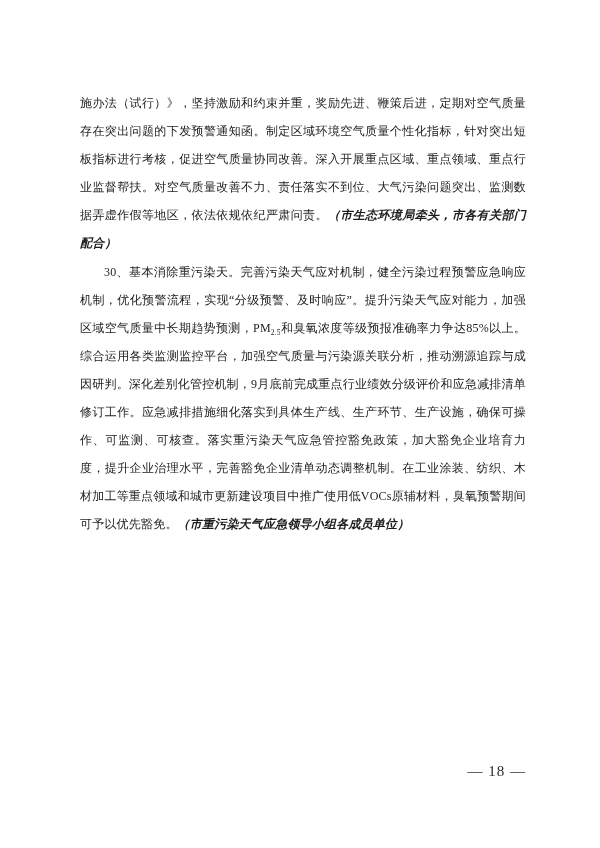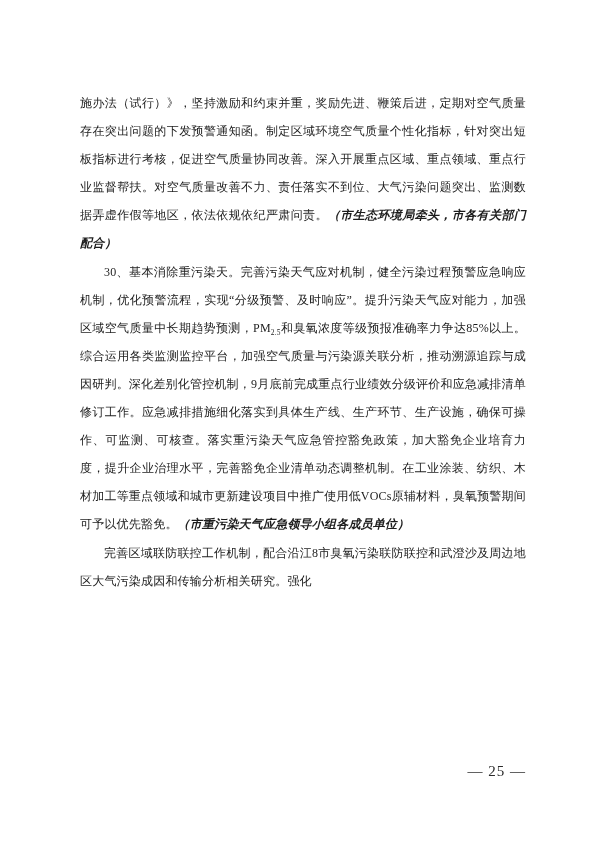--- a/index.html
+++ b/index.html
@@ -44,16 +44,15 @@
     letter-spacing:1px;
   }
 </style>
 </head>
 <body>
 
 <div class="page">
   <div class="content">
       <p class="para"><span class="r-normal">施办法（试行）》，坚持激励和约束并重，奖励先进、鞭策后进，定期对空气质量存在突出问题的下发预警通知函。制定区域环境空气质量个性化指标，针对突出短板指标进行考核，促进空气质量协同改善。深入开展重点区域、重点领域、重点行业监督帮扶。对空气质量改善不力、责任落实不到位、大气污染问题突出、监测数据弄虚作假等地区，依法依规依纪严肃问责。</span><span class="r-kai">（市生态环境局牵头，市各有关部门配合）</span></p>
       <p class="para indent"><span class="r-bold">30、基本消除重污染天。</span><span class="r-normal">完善污染天气应对机制，健全污染过程预警应急响应机制，优化预警流程，实现“分级预警、及时响应”。提升污染天气应对能力，加强区域空气质量中长期趋势预测，PM</span><sub class="r-sub">2.5</sub><span class="r-normal">和臭氧浓度等级预报准确率力争达85%以上。综合运用各类监测监控平台，加强空气质量与污染源关联分析，推动溯源追踪与成因研判。深化差别化管控机制，9月底前完成重点行业绩效分级评价和应急减排清单修订工作。应急减排措施细化落实到具体生产线、生产环节、生产设施，确保可操作、可监测、可核查。落实重污染天气应急管控豁免政策，加大豁免企业培育力度，提升企业治理水平，完善豁免企业清单动态调整机制。在工业涂装、纺织、木材加工等重点领域和城市更新建设项目中推广使用低VOCs原辅材料，臭氧预警期间可予以优先豁免。</span><span class="r-kai">（市重污染天气应急领导小组各成员单位）</span></p>
-      <p class="para indent"><span class="r-normal">完善区域联防联控工作机制，配合沿江8市臭氧污染联防联控和武澄沙及周边地区大气污染成因和传输分析相关研究。强化</span></p>
     </div>
-  <div class="pageno">— 25 —</div>
+  <div class="pageno">— 18 —</div>
 </div>
 
 </body></html>

